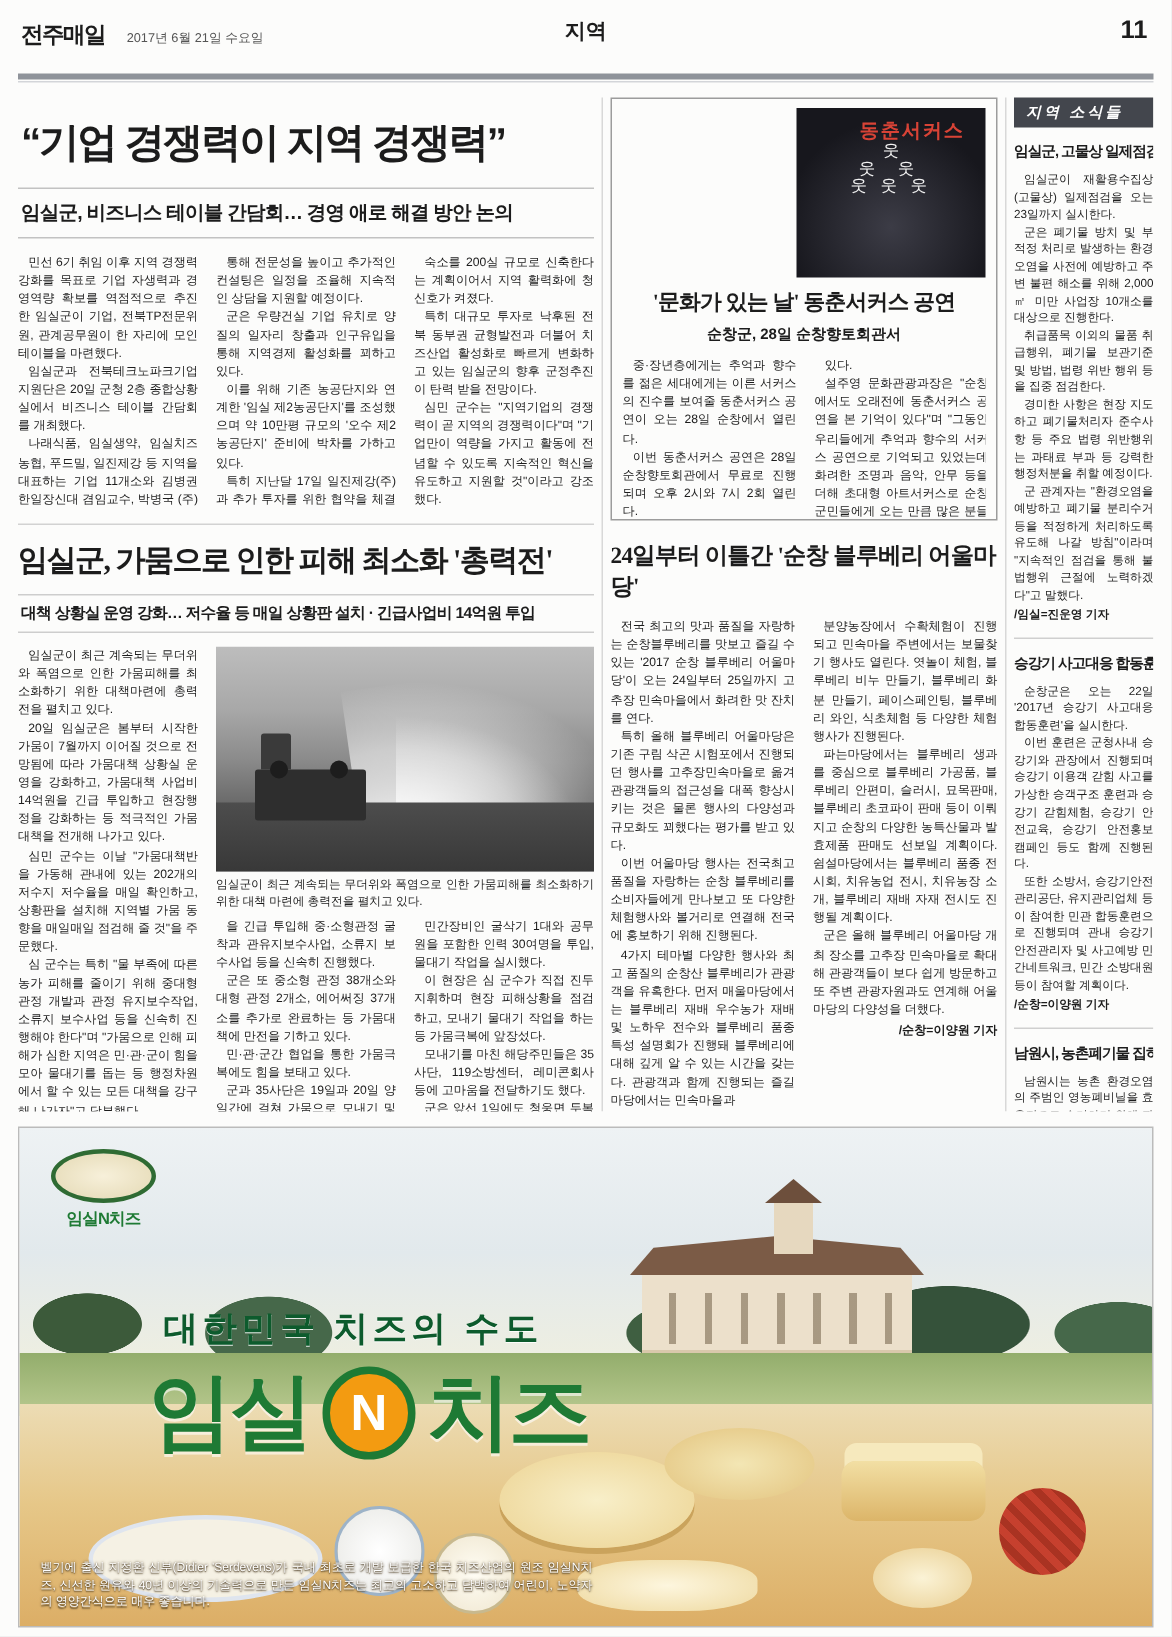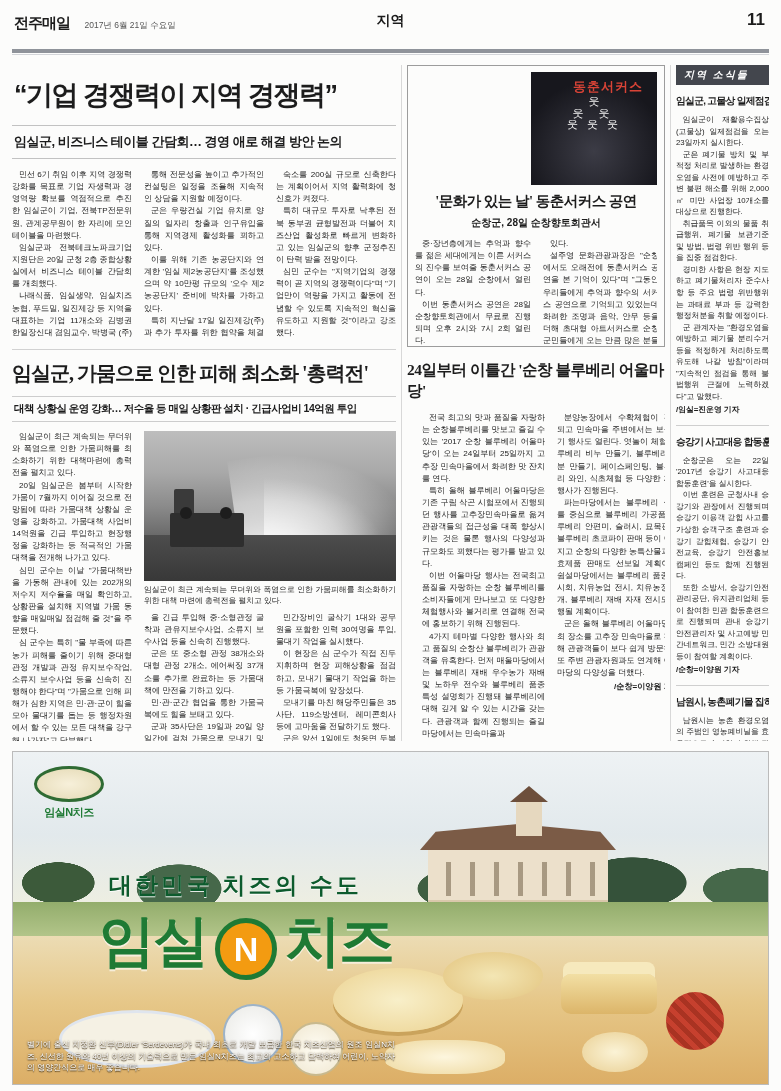--- a/index.html
+++ b/index.html
@@ -59,21 +59,21 @@
   .acro .r1{font-size:11px;}  .acro .r2{font-size:11px;letter-spacing:6px;}  .acro .r3{font-size:11px;letter-spacing:3px;}
   .circus-headspace{height:114px;}
   .circus-headline{text-align:center;font-family:"Liberation Serif","DejaVu Serif",serif;
      font-size:14.5px;font-weight:800;letter-spacing:-0.5px;margin-top:6px;}
   .circus-sub{text-align:center;font-size:10px;font-weight:700;margin-top:5px;}
   .circus-cols{display:flex;gap:12px;margin-top:8px;height:108px;overflow:hidden;}
   .circus-cols .col{width:116px;flex:none;}
   
   .blueberry{margin-top:13px;}
   .bb-headline{font-family:"Liberation Serif","DejaVu Serif",serif;font-size:15.5px;font-weight:800;letter-spacing:-0.5px;}
-  .bb-cols{display:flex;gap:12px;margin-top:10px;height:332px;overflow:hidden;margin-left:15px;}
+  .bb-cols{display:flex;gap:12px;margin-top:10px;height:332px;overflow:hidden;}
   .bb-cols .col{width:123px;flex:none;}
   
   .sb-header{background:#43464d;color:#fff;font-size:10px;font-weight:700;font-style:italic;
      letter-spacing:2px;padding:3px 8px;margin-top:2px;}
   .sb-title{font-size:9.8px;font-weight:800;letter-spacing:-0.7px;white-space:nowrap;overflow:hidden;margin:10px 0 6px 0;}
   .sb-body{font-size:7.8px;line-height:1.48;text-align:justify;}
   .sb-divider{border-top:1px solid #cfcfcf;margin:9px 0 0 0;}
   
   .ad{position:relative;margin:10px 12px 0 12px;height:332px;border:1px solid #bbb;overflow:hidden;}
   .ad-sky{position:absolute;inset:0;background:linear-gradient(180deg,#eef2f4 0%,#e2e9ec 25%,#edeee2 45%,#f0ead6 55%);}
@@ -106,21 +106,21 @@
   .cz-crumb{left:372px;bottom:10px;width:120px;height:34px;border-radius:40%;background:radial-gradient(#fdf6de,#eed9a0);}
   .cz-ball{right:44px;bottom:34px;width:58px;height:58px;background:
      repeating-linear-gradient(45deg,#c6402e 0 5px,#a93322 5px 10px);}
   .cz-round{right:120px;bottom:12px;width:66px;height:40px;border-radius:50%;background:radial-gradient(#fbf3d6,#e9cf93);}
   .ad-logo{position:absolute;left:18px;top:14px;width:76px;text-align:center;}
   .ad-logo-oval{width:64px;height:30px;margin:0 auto;border:3px solid #2f6b33;border-radius:50%;
      background:radial-gradient(#f7f0da,#e4d9b4);}
   .ad-logo-text{font-size:11px;font-weight:800;color:#1e7a34;margin-top:3px;letter-spacing:-0.5px;}
   .ad-slogan{position:absolute;left:96px;top:118px;font-size:23px;font-weight:800;color:#0d5b2d;
      letter-spacing:3px;text-shadow:0 1px 0 rgba(255,255,255,.85);}
-  .ad-brand{position:absolute;left:86px;top:152px;display:flex;align-items:flex-end;gap:8px;}
+  .ad-brand{position:absolute;left:86px;top:152px;display:flex;align-items:center;gap:8px;}
   .ad-brand-word{font-size:56px;font-weight:900;color:#1e7a34;letter-spacing:-2px;
      text-shadow:0 2px 0 rgba(255,255,255,.6);}
   .ad-brand-n{width:52px;height:52px;border-radius:50%;border:5px solid #1e7a34;background:#f39b11;
      color:#fff;font-size:34px;font-weight:900;display:flex;align-items:center;justify-content:center;}
   .ad-desc{position:absolute;left:14px;bottom:10px;width:368px;font-size:8px;line-height:1.45;color:#fff;
      text-shadow:0 0 2px #4a3a20,0 1px 1px #4a3a20;text-align:justify;}
 </style>
 </head>
 <body>
 

